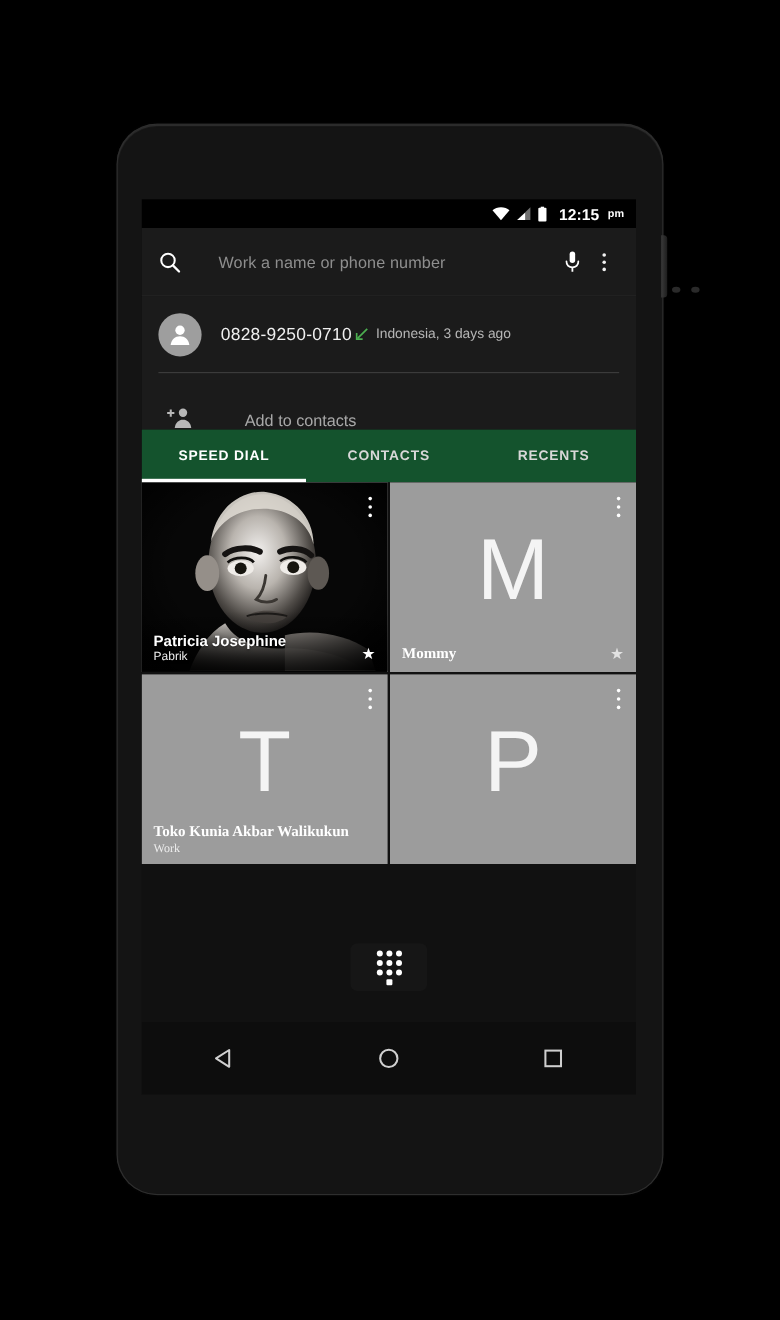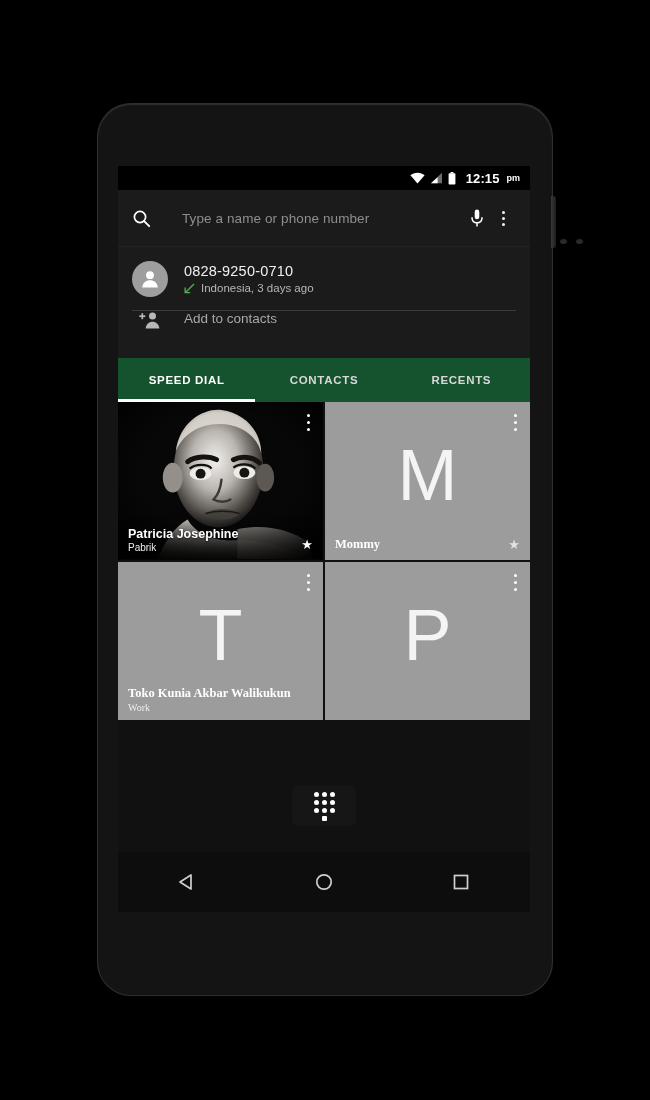--- a/index.html
+++ b/index.html
@@ -192,37 +192,38 @@
     width: 36px;
     height: 36px;
     border-radius: 50%;
     background: #9e9e9e;
     display: flex;
     align-items: center;
     justify-content: center;
     flex: none;
     margin-right: 16px;
   }
-  .suggest-text { display: flex; flex-direction: column; gap: 3px; }
+  .suggest-text { display: flex; flex-direction: row; gap: 3px; }
   .suggest-number {
     color: #f0f0f0;
     font-size: 14.5px;
     letter-spacing: 0.2px;
   }
   .suggest-sub {
     display: flex;
     align-items: center;
     gap: 6px;
     color: #b6b6b6;
     font-size: 11.5px;
   }
   .add-row {
     display: flex;
-    align-items: flex-start;
+    align-items: flex-end;
     height: 47px;
+    gap: 20px;
   }
   .add-icon-wrap {
     width: 36px;
     margin-right: 16px;
     display: flex;
     align-items: center;
     justify-content: center;
     flex: none;
   }
   .add-label {
@@ -423,21 +424,21 @@
       </div>
     </div>
 
     <div class="search-bar">
       <div class="search-icon-wrap">
         <svg width="19" height="19" viewBox="0 0 19 19">
           <circle cx="8" cy="8" r="5.6" fill="none" stroke="#ffffff" stroke-width="1.7"></circle>
           <line x1="12.1" y1="12.1" x2="17.2" y2="17.2" stroke="#ffffff" stroke-width="1.9" stroke-linecap="round"></line>
         </svg>
       </div>
-      <div class="search-placeholder">Type a name or phone number</div>
+      <div class="search-placeholder">Work a name or phone number</div>
       <div class="mic-btn">
         <svg width="12" height="19" viewBox="0 0 12 19">
           <rect x="3.7" y="0.6" width="4.6" height="9.6" rx="2.3" fill="#ffffff"></rect>
           <path d="M1 8.8 C1 12 3.2 13.8 6 13.8 C8.8 13.8 11 12 11 8.8" fill="none" stroke="#ffffff" stroke-width="1.5" stroke-linecap="round"></path>
           <line x1="6" y1="13.8" x2="6" y2="17.4" stroke="#ffffff" stroke-width="1.5"></line>
         </svg>
       </div>
       <div class="overflow-btn">
         <span class="dots-vert">
           <i></i>

